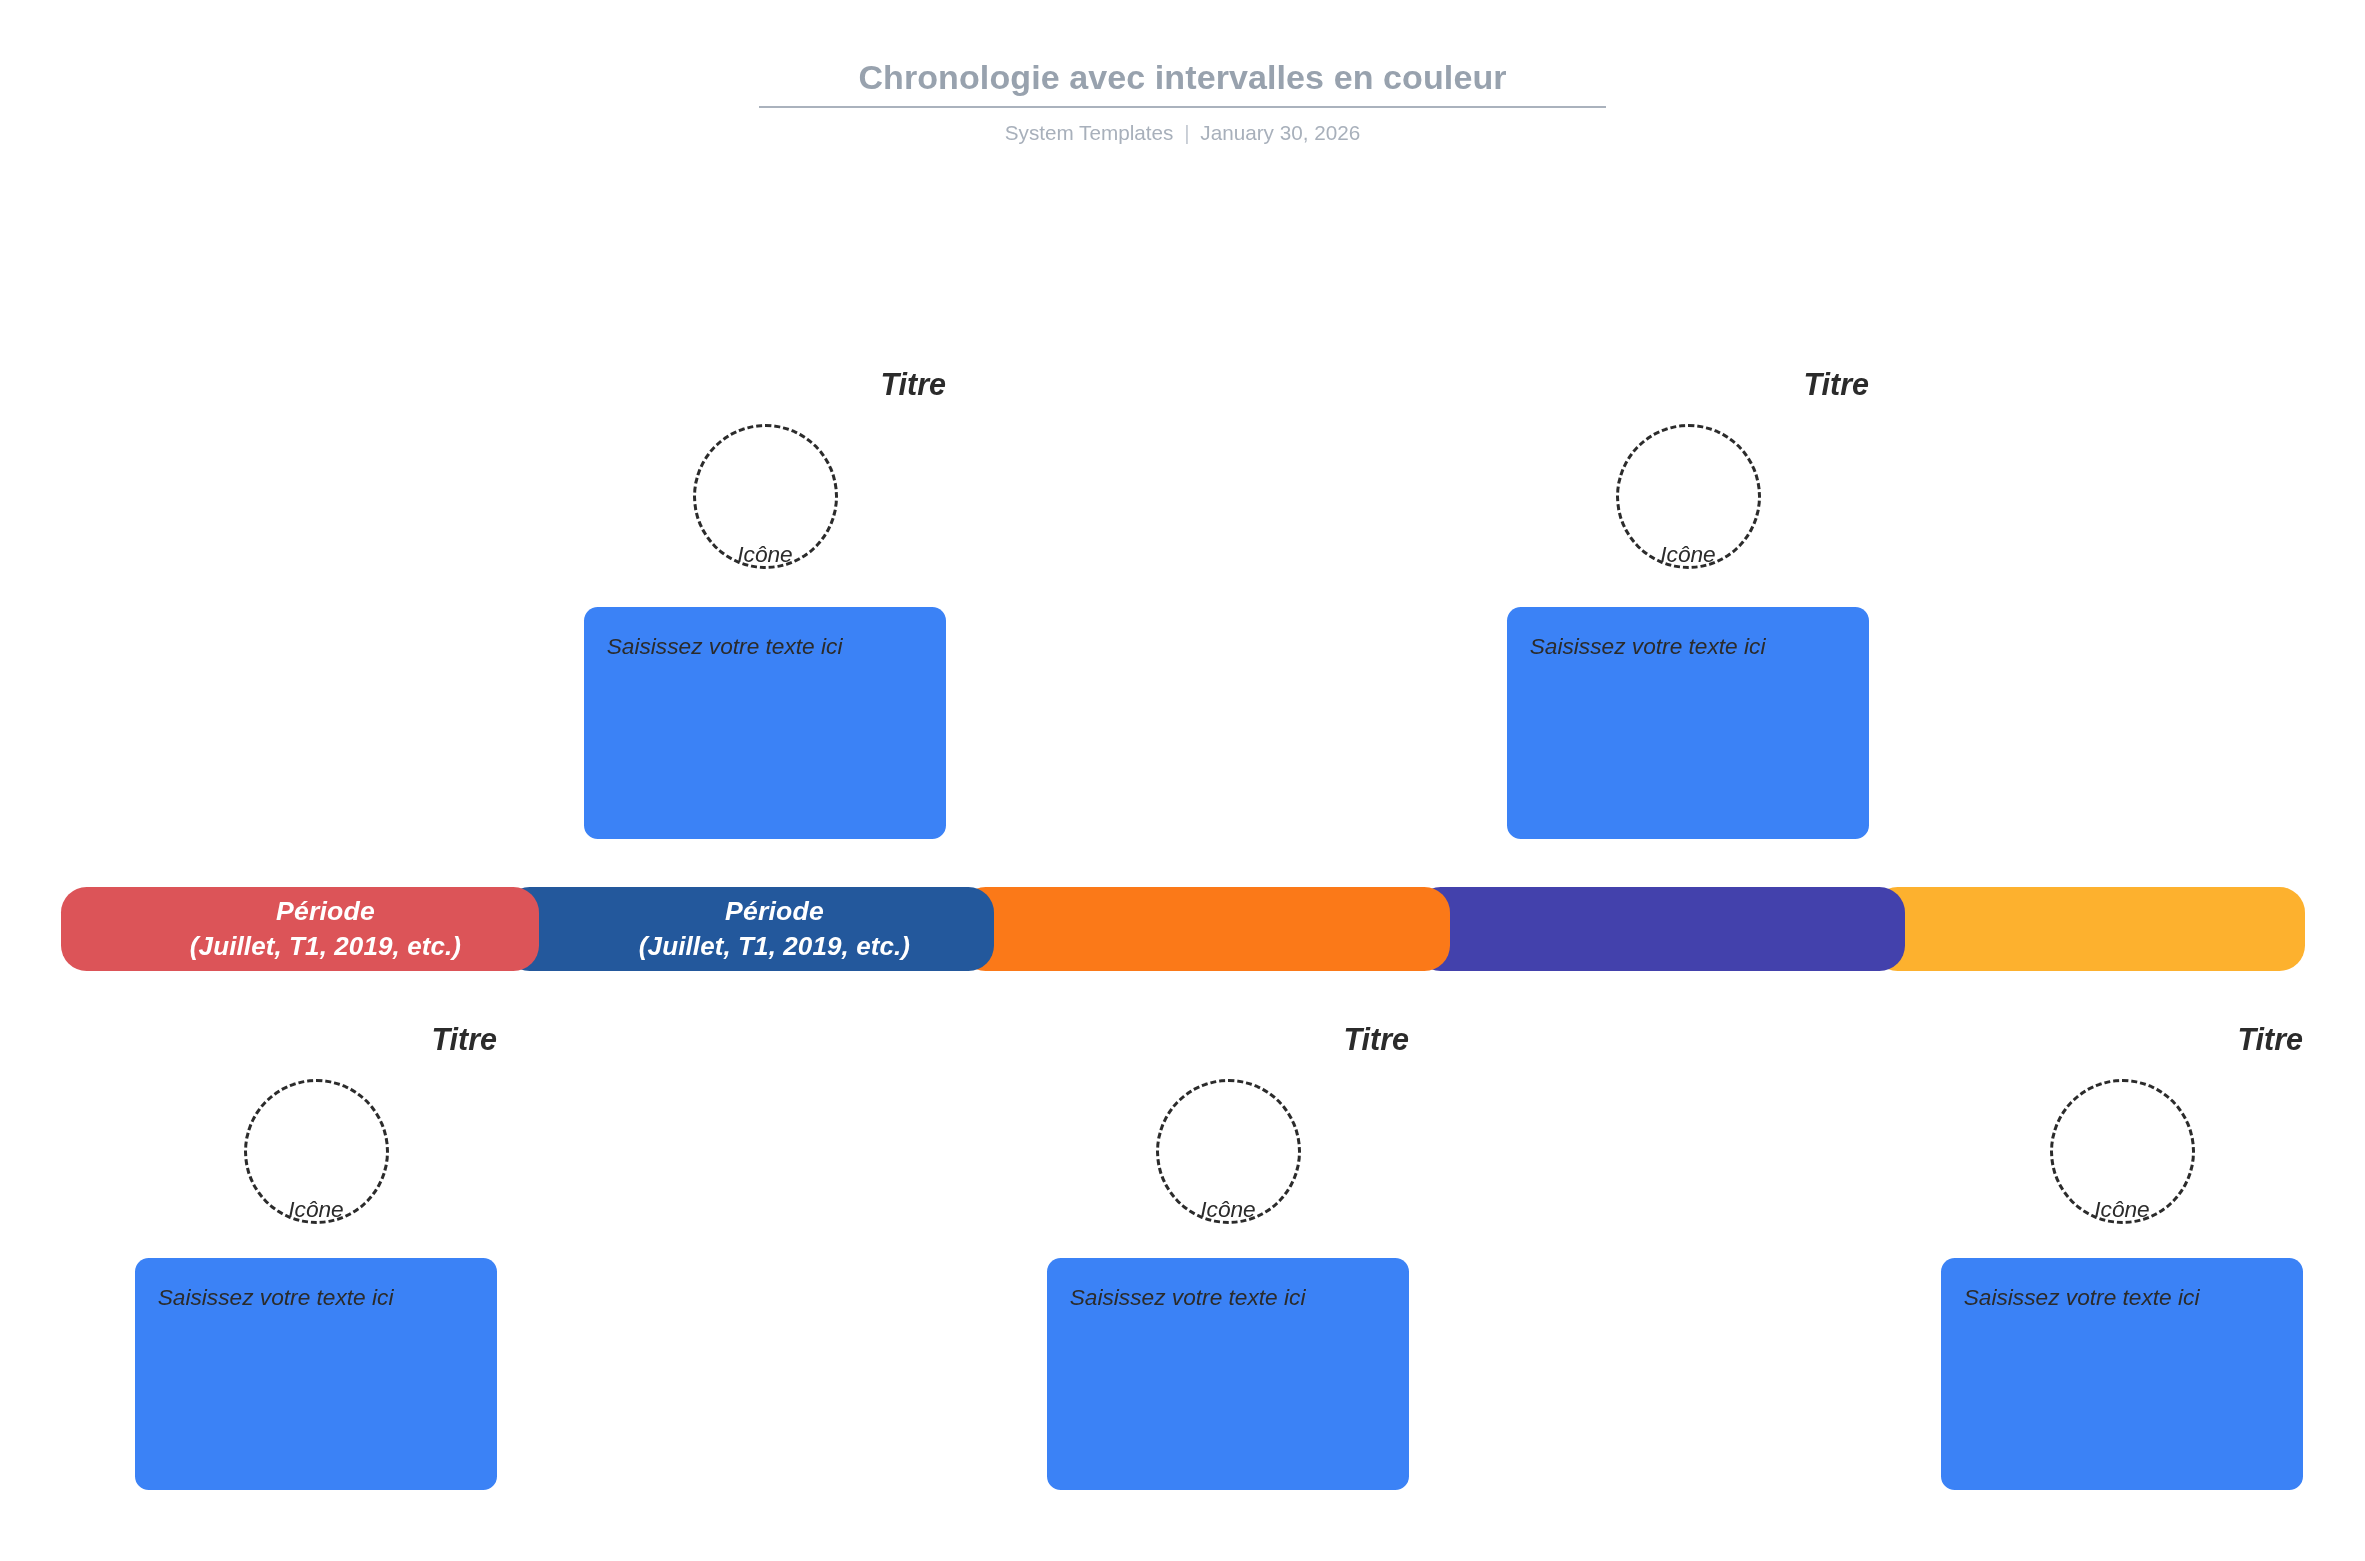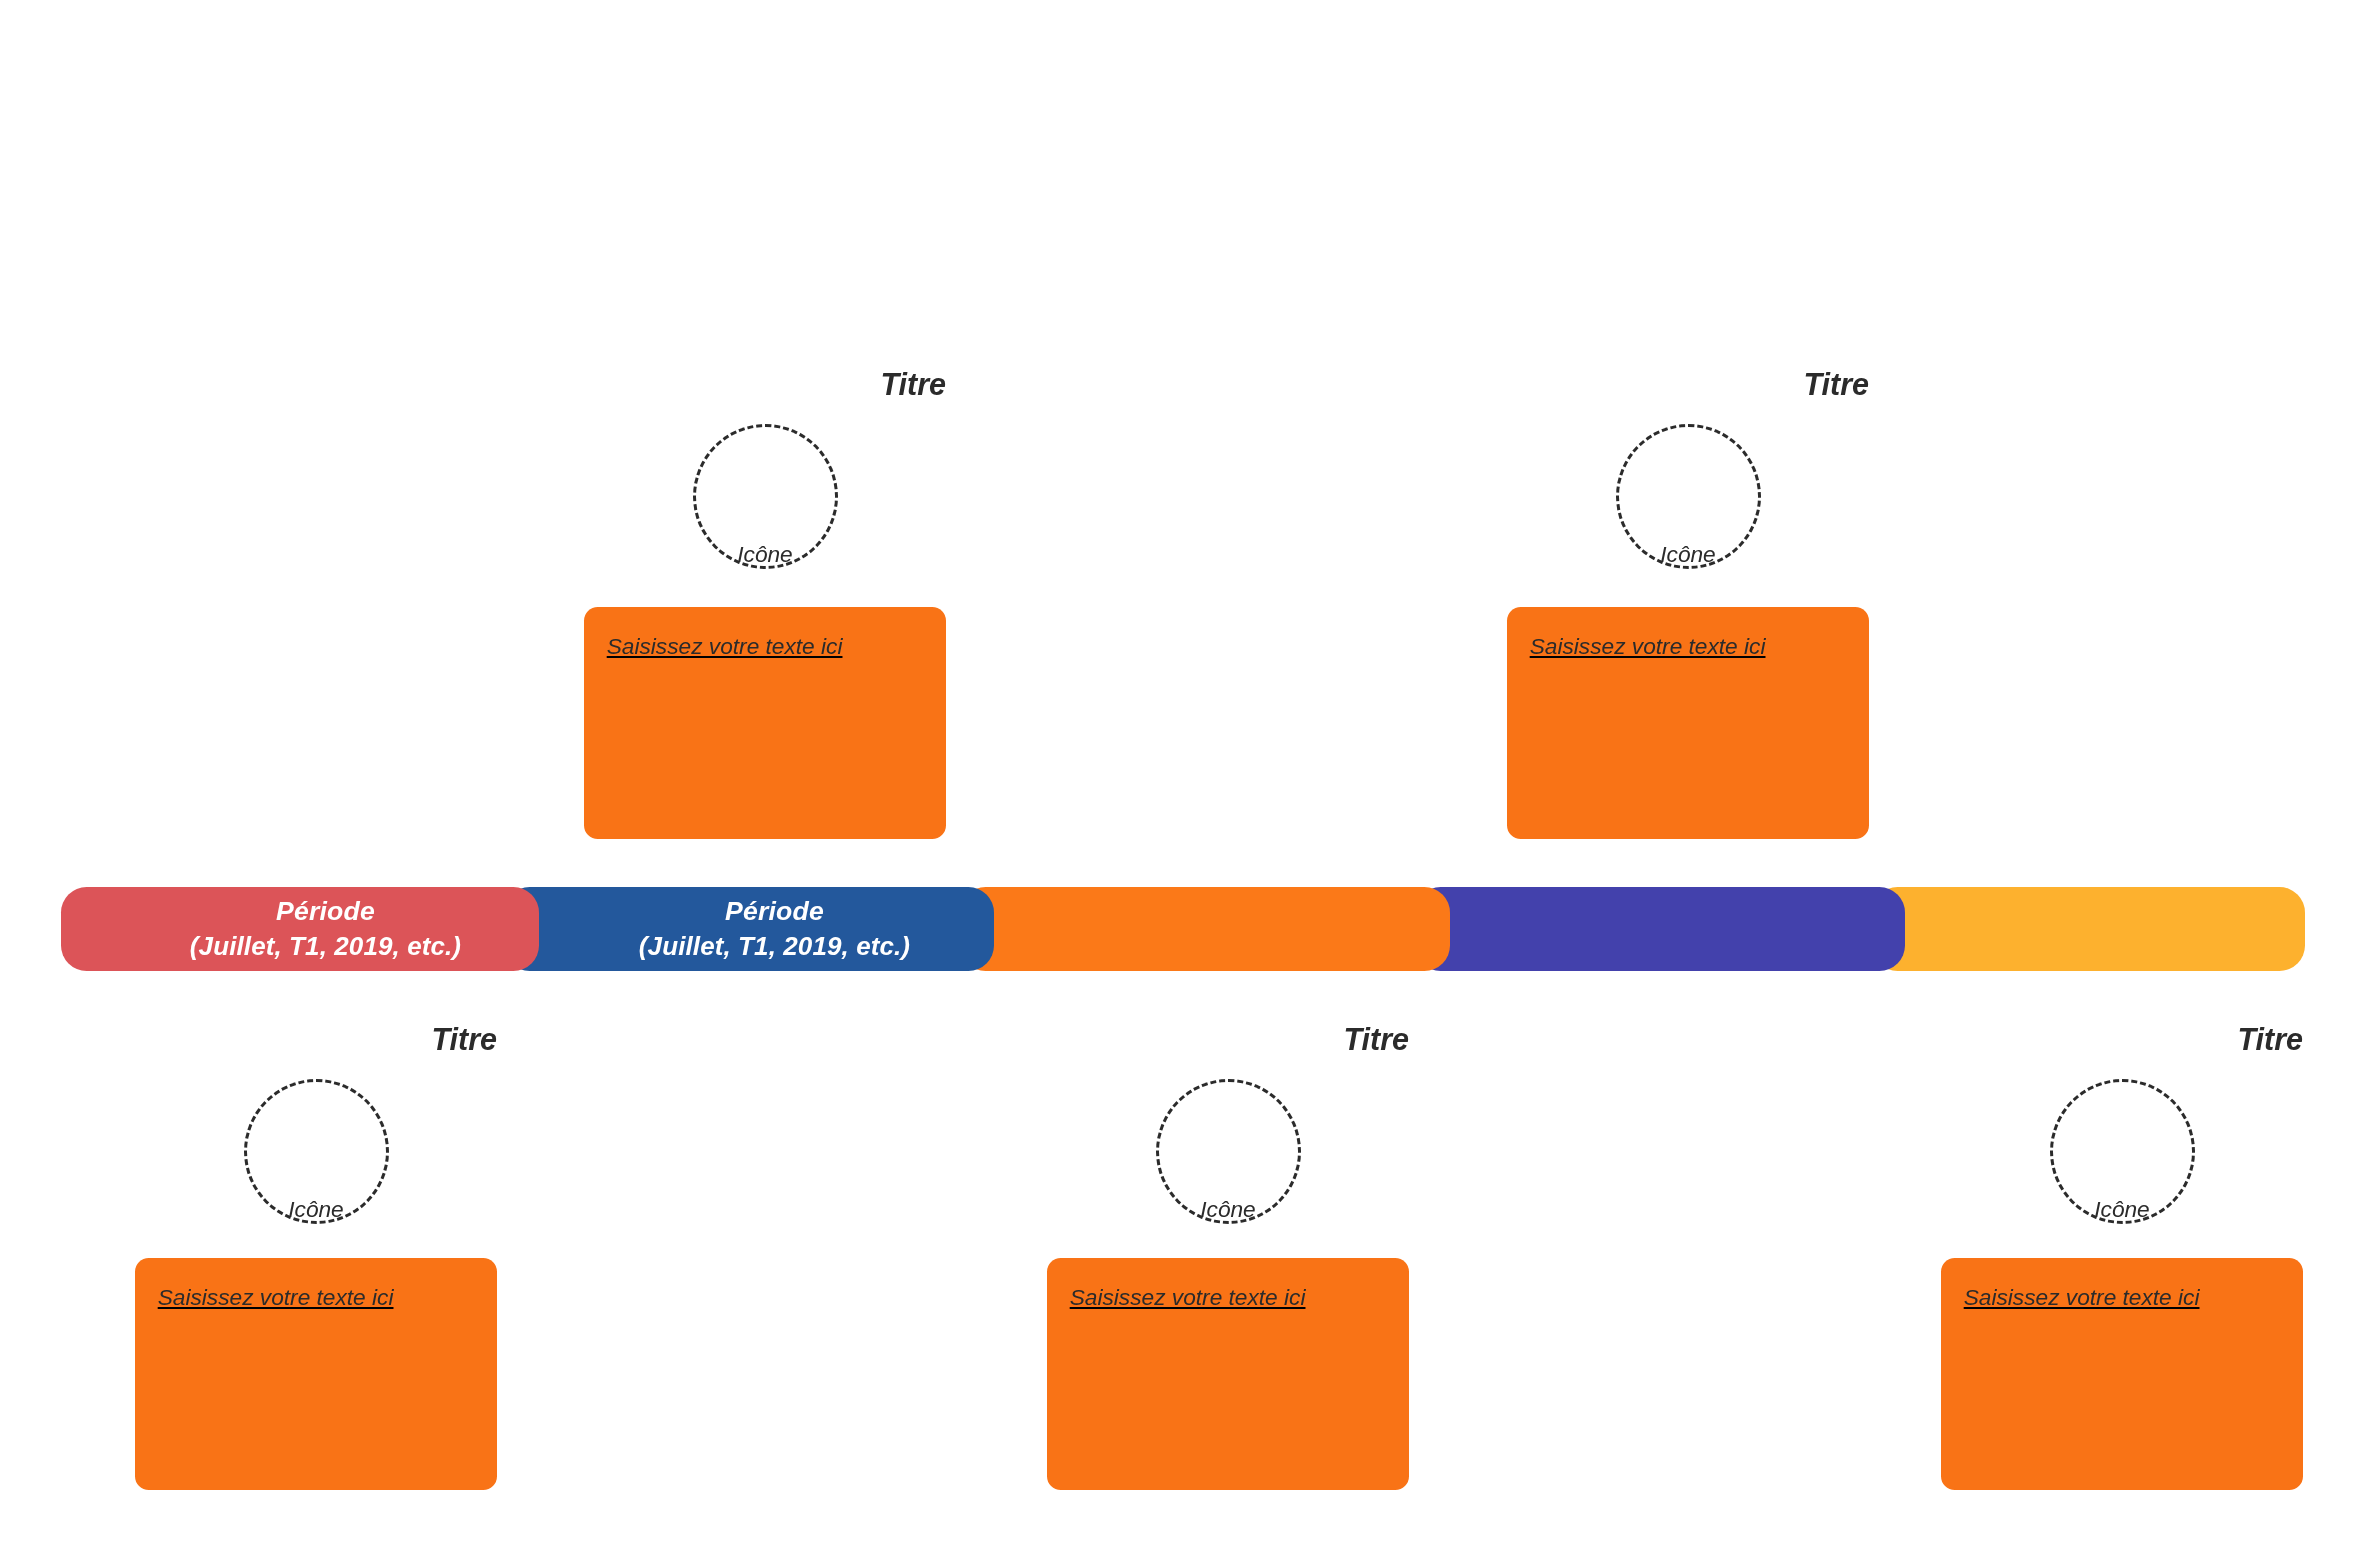--- a/index.html
+++ b/index.html
@@ -133,47 +133,53 @@
     justify-content: center;
     box-sizing: border-box;
   }
   .icon-circle-label {
     font-size: 22.7px;
     font-style: italic;
     color: #2b2b2b;
     line-height: 1;
   }
   .text-card {
-    background: #f97316;
+    background: #3b82f6;
     border-radius: 13.8px;
     box-sizing: border-box;
     padding: 24.6px 0 0 22.7px;
     width: 362px;
     height: 232px;
-    text-decoration: underline;
   }
   .text-card-placeholder {
     font-size: 22.7px;
     font-style: italic;
     color: #2b2b2b;
     line-height: 1.3;
   }
 
   
   .step.up .step-title   { margin-bottom: 24.6px; }
   .step.up .icon-circle  { margin-bottom: 38px; }
   
   .step.down .step-title  { margin-bottom: 24.6px; }
   .step.down .icon-circle { margin-bottom: 34px; }
 </style>
 </head>
 <body>
 
 <div id="stage">
 
+  <div id="header">
+    <div id="doc-title">Chronologie avec intervalles en couleur</div>
+    <div id="title-rule"></div>
+    <div id="subtitle">
+      <span>System Templates</span><span class="sep">|</span><span>January 30, 2026</span>
+    </div>
+  </div>
 
   <div id="timeline-bar">
       <div class="segment" style="left: 0px; width: 478px; background: rgb(220, 84, 88); z-index: 50;">
         <div class="segment-label">
           <span class="line1">Période</span>
           <span class="line2">(Juillet, T1, 2019, etc.)</span>
         </div>
       </div>
       <div class="segment" style="left: 443px; width: 490px; background: rgb(35, 88, 156); z-index: 40;">
         <div class="segment-label">

